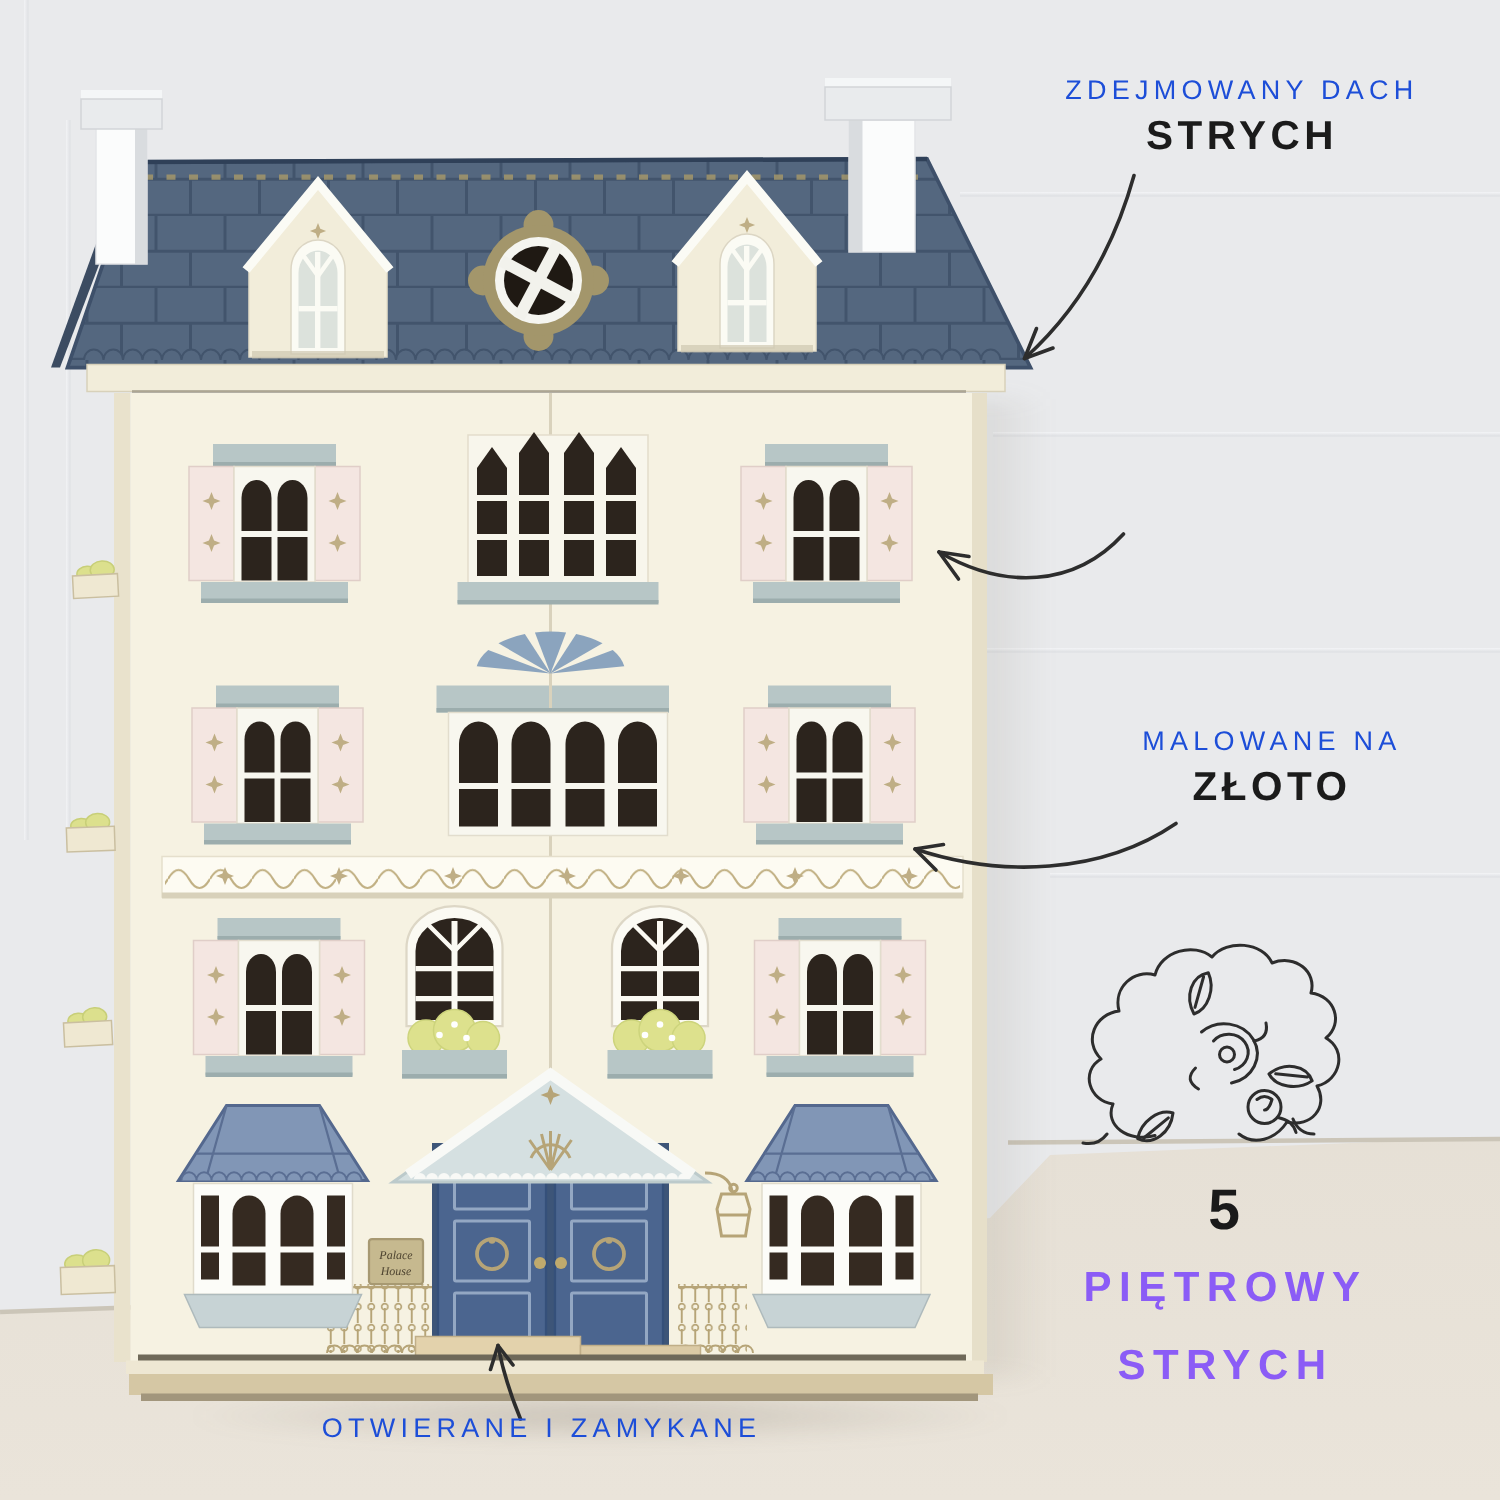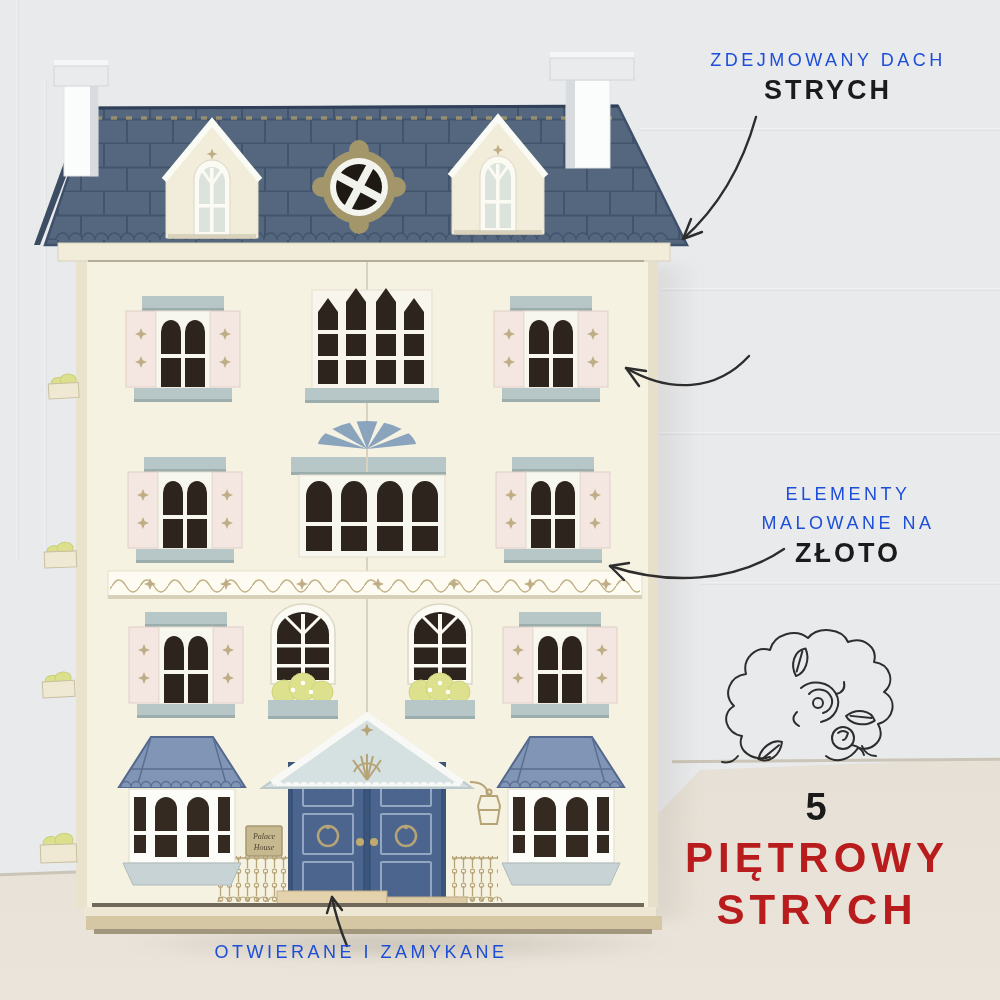--- a/index.html
+++ b/index.html
@@ -12,21 +12,21 @@
   .floor-edge{position:absolute;background:#cbc5b8;height:3px;}
   .floor-shadow{position:absolute;left:120px;top:926px;width:560px;height:36px;
          background:radial-gradient(ellipse at center,rgba(105,96,80,.26),rgba(105,96,80,0) 70%);filter:blur(6px);}
   .wall-shadow{position:absolute;left:650px;top:266px;width:48px;height:652px;
          background:linear-gradient(90deg,rgba(118,110,94,.15),rgba(118,110,94,0));filter:blur(7px);}
   svg{position:absolute;left:0;top:0;}
   .co{position:absolute;text-align:center;}
   .co-line{font-size:18px;letter-spacing:3.5px;line-height:29px;font-weight:400;color:#1d4ed8;}
   .co-em{font-size:27px;font-weight:700;letter-spacing:3px;line-height:31px;color:#1b1b1b;}
   .big-num{font-size:38px;font-weight:700;color:#1a1a1a;line-height:50px;letter-spacing:2px;}
-  .big-line{font-size:42px;font-weight:700;color:#b91c1c;line-height:52px;letter-spacing:5px;}
+  .big-line{font-size:28px;font-weight:700;color:#8b5cf6;line-height:52px;letter-spacing:5px;}
 </style>
 </head>
 <body>
 
 <div class="scene">
 
   <div class="mold" style="left:640px;top:128px;width:360px;"></div>
   <div class="mold" style="left:662px;top:288px;width:338px;"></div>
   <div class="mold" style="left:656px;top:432px;width:344px;"></div>
   <div class="mold" style="left:700px;top:582px;width:300px;"></div>
@@ -358,21 +358,20 @@
     </g>
   </svg>
 
   <div class="co" style="left:660px;top:46px;width:336px;">
     <div class="co-line">ZDEJMOWANY DACH</div>
     <div class="co-em">STRYCH</div>
   </div>
 
 
   <div class="co" style="left:712px;top:480px;width:272px;">
-    <div class="co-line">ELEMENTY</div>
     <div class="co-line">MALOWANE NA</div>
     <div class="co-em">ZŁOTO</div>
   </div>
 
   <div class="co" style="left:662px;top:782px;width:310px;">
     <div class="big-num">5</div>
     <div class="big-line">PIĘTROWY</div>
     <div class="big-line">STRYCH</div>
   </div>
 

